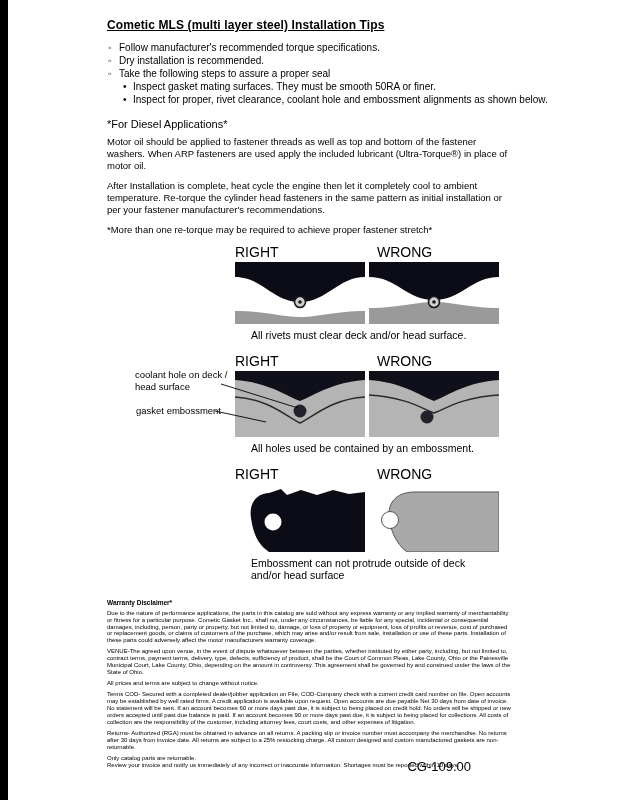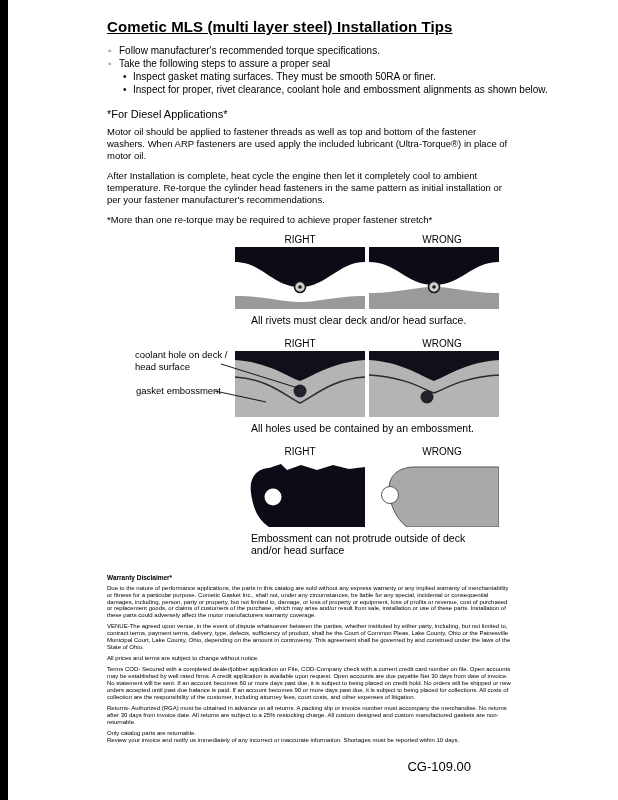--- a/index.html
+++ b/index.html
@@ -5,35 +5,35 @@
   * { margin:0; padding:0; box-sizing:border-box; }
   html,body { background:#e8e8e8; }
   body { font-family:"Liberation Sans", sans-serif; color:#000; }
   .page {
     position:relative; width:618px; height:800px; background:#ffffff;
     overflow:hidden; margin:0 auto;
   }
   .edge-bar { position:absolute; left:0; top:0; width:8px; height:800px; background:#000; }
   .content { position:absolute; left:107px; top:18px; width:406px; }
 
-  .title { font-size:15px; font-weight:bold; text-decoration:underline; margin-bottom:9px; letter-spacing:0.1px; }
+  .title { font-size:12px; font-weight:bold; text-decoration:underline; margin-bottom:9px; letter-spacing:0.1px; }
 
   ul.tips { list-style:none; font-size:10px; line-height:13px; }
   ul.tips li { position:relative; padding-left:12px; white-space:nowrap; }
   ul.tips li.o::before { content:"◦"; position:absolute; left:1px; top:0; font-size:10px; }
   ul.tips li.d { margin-left:14px; }
   ul.tips li.d::before { content:"•"; position:absolute; left:2px; top:0; font-size:10px; }
 
   .diesel-h { font-size:11px; font-weight:normal; margin:12px 0 6px; }
   .body-p { font-size:9.5px; line-height:12px; margin-bottom:8px; width:404px; }
   .body-p.last { margin-bottom:4px; }
 
   .dia { margin-left:128px; width:272px; margin-top:8px; }
   .dia-head { display:flex; gap:12px; margin-bottom:2px; }
-  .dia-head span { width:130px; text-align:center; font-size:10px; }
+  .dia-head span { width:130px; font-size:14px; }
   .panels { display:flex; gap:4px; position:relative; }
   .panels svg { display:block; flex:none; }
   .caption { font-size:10.5px; line-height:12px; margin:5px 16px 12px; }
   .caption.wrap { width:232px; margin-bottom:0; }
 
   .side-label { position:absolute; font-size:9.5px; line-height:11.5px; }
   .sl1 { left:-100px; top:-2px; width:94px; }
   .sl2 { left:-118px; top:34px; width:100px; white-space:nowrap;margin-left:19px; }
   svg.connectors { position:absolute; left:-120px; top:0; width:250px; height:66px; pointer-events:none; overflow:visible; }
 
@@ -49,20 +49,21 @@
 
 <div class="page">
   <div class="edge-bar"></div>
 
   <div class="content">
 
     <div class="title">Cometic MLS (multi layer steel) Installation Tips</div>
 
     <ul class="tips">
       <li class="o">Follow manufacturer's recommended torque specifications.</li>
+      <li class="o">Dry installation is recommended.</li>
       <li class="o">Take the following steps to assure a proper seal</li>
       <li class="d">Inspect gasket mating surfaces.  They must be smooth 50RA or finer.</li>
       <li class="d">Inspect for proper, rivet clearance, coolant hole and embossment alignments as shown below.</li>
     </ul>
 
     <div class="diesel-h">*For Diesel Applications*</div>
     <p class="body-p">Motor oil should be applied to fastener threads as well as top and bottom of the fastener washers. When ARP fasteners are used apply the included lubricant (Ultra-Torque®) in place of motor oil.</p>
     <p class="body-p">After Installation is complete, heat cycle the engine then let it completely cool to ambient temperature. Re-torque the cylinder head fasteners in the same pattern as initial installation or per your fastener manufacturer's recommendations.</p>
     <p class="body-p last">*More than one re-torque may be required to achieve proper fastener stretch*</p>
 

